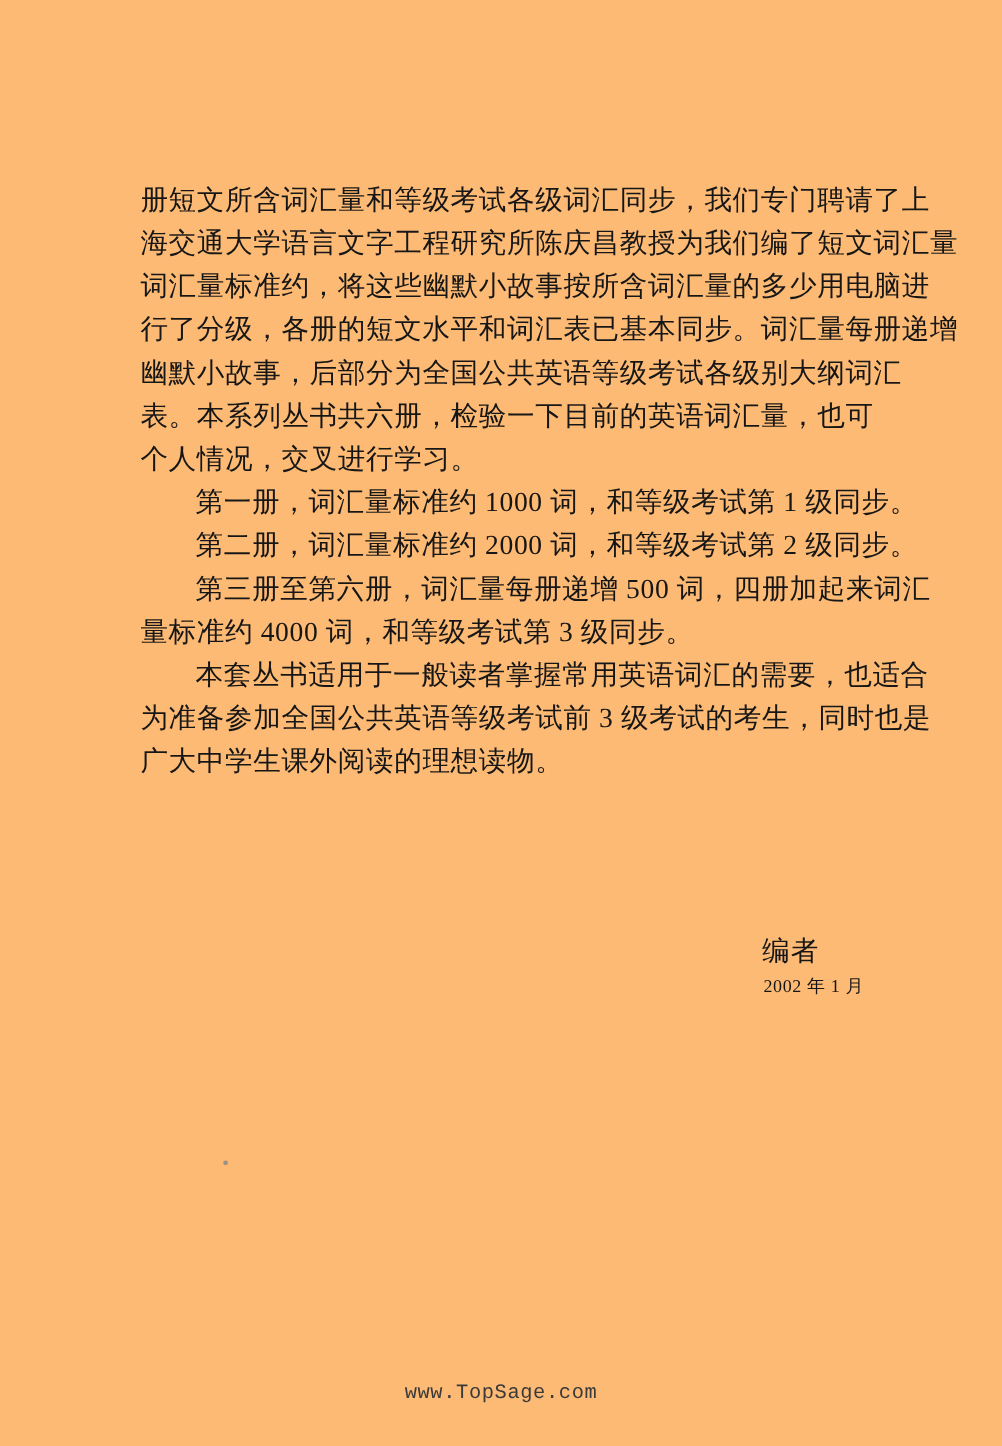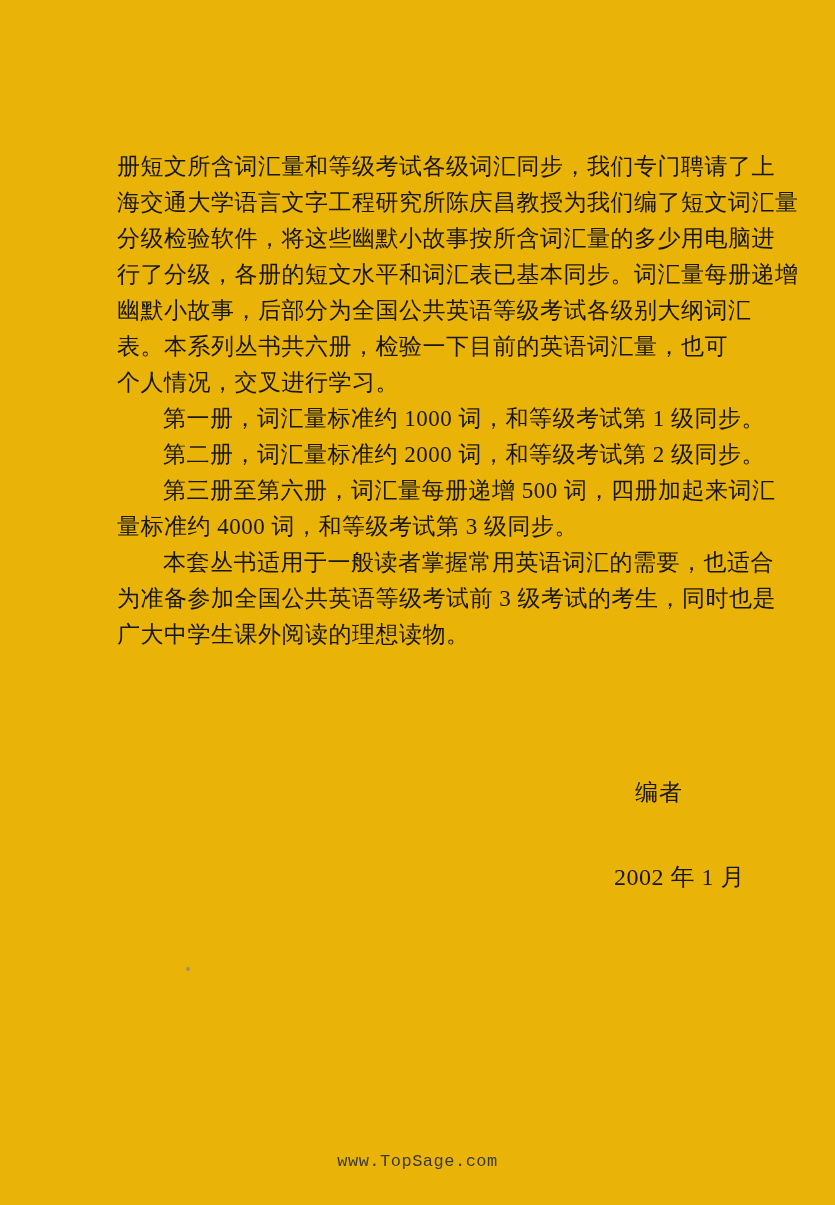--- a/index.html
+++ b/index.html
@@ -4,21 +4,21 @@
 <style>
   html, body {
     margin: 0;
     padding: 0;
     background: #ffffff;
   }
   .page {
     position: relative;
     width: 835px;
     height: 1205px;
-    background: #eab308;
+    background: #fdba74;
     overflow: hidden;
     font-family: "Liberation Serif", "DejaVu Serif", serif;
     color: #161616;
   }
   .body-text {
     position: absolute;
     left: 117px;
     top: 149px;
     width: 622px;
     font-size: 23px;
@@ -35,24 +35,23 @@
     position: absolute;
     top: 777px;
     right: 152px;
     font-size: 23px;
     letter-spacing: 1px;
     text-align: right;
   }
   .sig-date {
     position: absolute;
     top: 813px;
-    right: 90px;
-    font-size: 24px;
+    right: 115px;
+    font-size: 15px;
     letter-spacing: 0.5px;
-    margin-top: 48px;
   }
   .speck {
     position: absolute;
     left: 186px;
     top: 967px;
     width: 4px;
     height: 4px;
     border-radius: 50%;
     background: #8a8a8a;
     opacity: 0.85;
@@ -70,21 +69,21 @@
   }
 </style>
 </head>
 <body>
 
 <div class="page">
 
   <div class="body-text">
     <div class="line">册短文所含词汇量和等级考试各级词汇同步，我们专门聘请了上</div>
     <div class="line">海交通大学语言文字工程研究所陈庆昌教授为我们编了短文词汇量</div>
-    <div class="line">分级检验软件，将这些幽默小故事按所含词汇量的多少用电脑进</div>
+    <div class="line">词汇量标准约，将这些幽默小故事按所含词汇量的多少用电脑进</div>
     <div class="line">行了分级，各册的短文水平和词汇表已基本同步。词汇量每册递增</div>
     <div class="line">幽默小故事，后部分为全国公共英语等级考试各级别大纲词汇</div>
     <div class="line">表。本系列丛书共六册，检验一下目前的英语词汇量，也可</div>
     <div class="line">个人情况，交叉进行学习。</div>
     <div class="line indent">第一册，词汇量标准约 1000 词，和等级考试第 1 级同步。</div>
     <div class="line indent">第二册，词汇量标准约 2000 词，和等级考试第 2 级同步。</div>
     <div class="line indent">第三册至第六册，词汇量每册递增 500 词，四册加起来词汇</div>
     <div class="line">量标准约 4000 词，和等级考试第 3 级同步。</div>
     <div class="line indent">本套丛书适用于一般读者掌握常用英语词汇的需要，也适合</div>
     <div class="line">为准备参加全国公共英语等级考试前 3 级考试的考生，同时也是</div>

